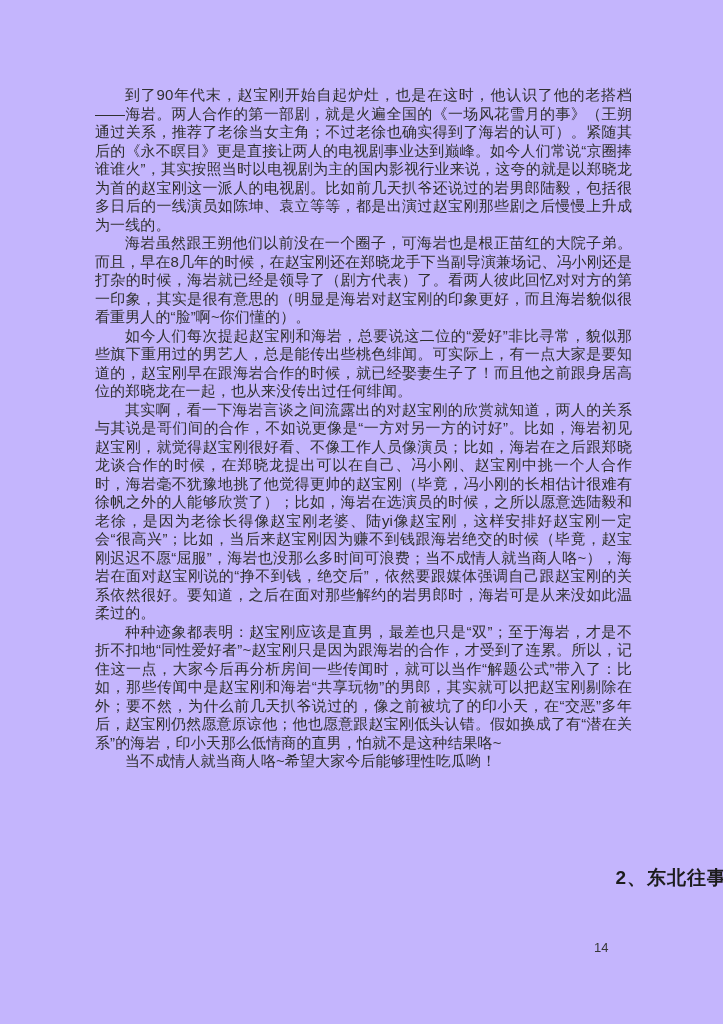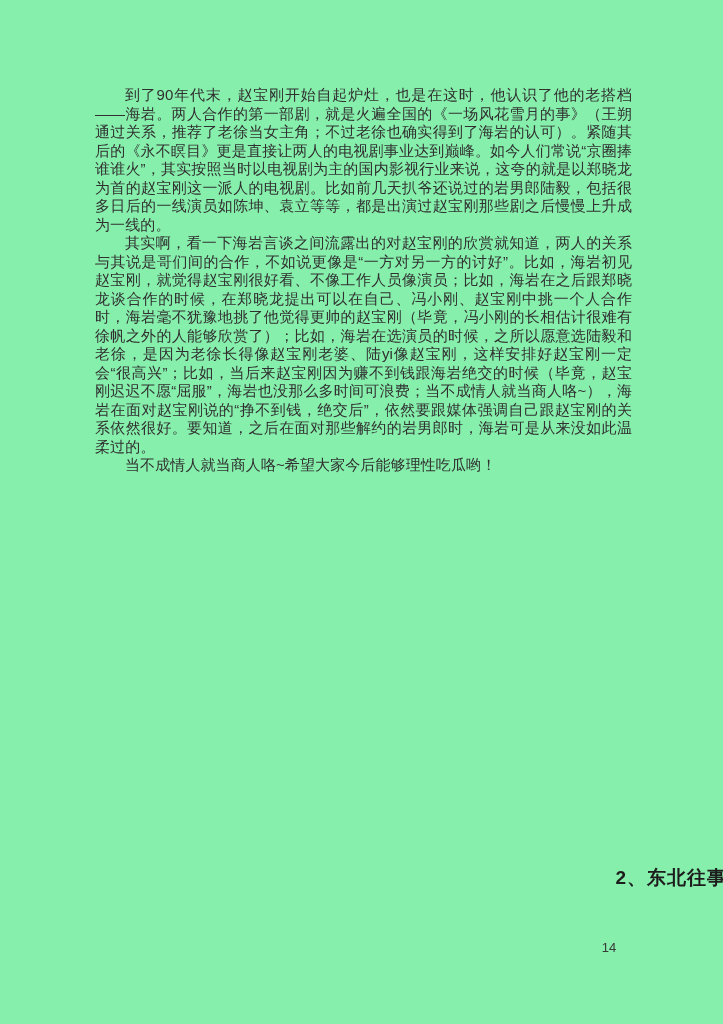--- a/index.html
+++ b/index.html
@@ -10,21 +10,21 @@
   body {
     width: 723px;
     height: 1024px;
     font-family: "Liberation Sans", "DejaVu Sans", sans-serif;
     overflow: hidden;
   }
   .page {
     position: relative;
     width: 723px;
     height: 1024px;
-    background: #86efac;
+    background: #c4b5fd;
     overflow: hidden;
   }
   .article {
     position: absolute;
     left: 95px;
     top: 86px;
     width: 537px;
   }
   .article p {
     margin: 0;
@@ -49,33 +49,36 @@
     line-height: 24px;
     font-weight: 700;
     color: #1c1c1c;
     letter-spacing: 1px;
   }
   .page-number {
     position: absolute;
     left: 594px;
     top: 940px;
     width: 30px;
-    text-align: center;
+    text-align: left;
     font-size: 13px;
     color: #383838;
   }
 </style>
 </head>
 <body>
 
 <div class="page">
 
   <div class="article">
     <p>到了90年代末，赵宝刚开始自起炉灶，也是在这时，他认识了他的老搭档——海岩。两人合作的第一部剧，就是火遍全国的《一场风花雪月的事》（王朔通过关系，推荐了老徐当女主角；不过老徐也确实得到了海岩的认可）。紧随其后的《永不瞑目》更是直接让两人的电视剧事业达到巅峰。如今人们常说“京圈捧谁谁火”，其实按照当时以电视剧为主的国内影视行业来说，这夸的就是以郑晓龙为首的赵宝刚这一派人的电视剧。比如前几天扒爷还说过的岩男郎陆毅，包括很多日后的一线演员如陈坤、袁立等等，都是出演过赵宝刚那些剧之后慢慢上升成为一线的。</p>
+    <p>海岩虽然跟王朔他们以前没在一个圈子，可海岩也是根正苗红的大院子弟。而且，早在8几年的时候，在赵宝刚还在郑晓龙手下当副导演兼场记、冯小刚还是打杂的时候，海岩就已经是领导了（剧方代表）了。看两人彼此回忆对对方的第一印象，其实是很有意思的（明显是海岩对赵宝刚的印象更好，而且海岩貌似很看重男人的“脸”啊~你们懂的）。</p>
+    <p>如今人们每次提起赵宝刚和海岩，总要说这二位的“爱好”非比寻常，貌似那些旗下重用过的男艺人，总是能传出些桃色绯闻。可实际上，有一点大家是要知道的，赵宝刚早在跟海岩合作的时候，就已经娶妻生子了！而且他之前跟身居高位的郑晓龙在一起，也从来没传出过任何绯闻。</p>
     <p>其实啊，看一下海岩言谈之间流露出的对赵宝刚的欣赏就知道，两人的关系与其说是哥们间的合作，不如说更像是“一方对另一方的讨好”。比如，海岩初见赵宝刚，就觉得赵宝刚很好看、不像工作人员像演员；比如，海岩在之后跟郑晓龙谈合作的时候，在郑晓龙提出可以在自己、冯小刚、赵宝刚中挑一个人合作时，海岩毫不犹豫地挑了他觉得更帅的赵宝刚（毕竟，冯小刚的长相估计很难有徐帆之外的人能够欣赏了）；比如，海岩在选演员的时候，之所以愿意选陆毅和老徐，是因为老徐长得像赵宝刚老婆、陆yi像赵宝刚，这样安排好赵宝刚一定会“很高兴”；比如，当后来赵宝刚因为赚不到钱跟海岩绝交的时候（毕竟，赵宝刚迟迟不愿“屈服”，海岩也没那么多时间可浪费；当不成情人就当商人咯~），海岩在面对赵宝刚说的“挣不到钱，绝交后”，依然要跟媒体强调自己跟赵宝刚的关系依然很好。要知道，之后在面对那些解约的岩男郎时，海岩可是从来没如此温柔过的。</p>
+    <p>种种迹象都表明：赵宝刚应该是直男，最差也只是“双”；至于海岩，才是不折不扣地“同性爱好者”~赵宝刚只是因为跟海岩的合作，才受到了连累。所以，记住这一点，大家今后再分析房间一些传闻时，就可以当作“解题公式”带入了：比如，那些传闻中是赵宝刚和海岩“共享玩物”的男郎，其实就可以把赵宝刚剔除在外；要不然，为什么前几天扒爷说过的，像之前被坑了的印小天，在“交恶”多年后，赵宝刚仍然愿意原谅他；他也愿意跟赵宝刚低头认错。假如换成了有“潜在关系”的海岩，印小天那么低情商的直男，怕就不是这种结果咯~</p>
     <p>当不成情人就当商人咯~希望大家今后能够理性吃瓜哟！</p>
   </div>
 
   <h2 class="section-heading">2、东北往事</h2>
 
   <div class="page-number">14</div>
 
 </div>
 
 </body></html>

